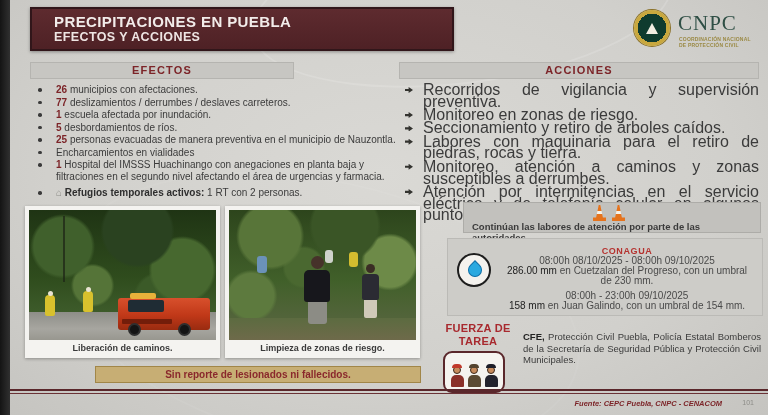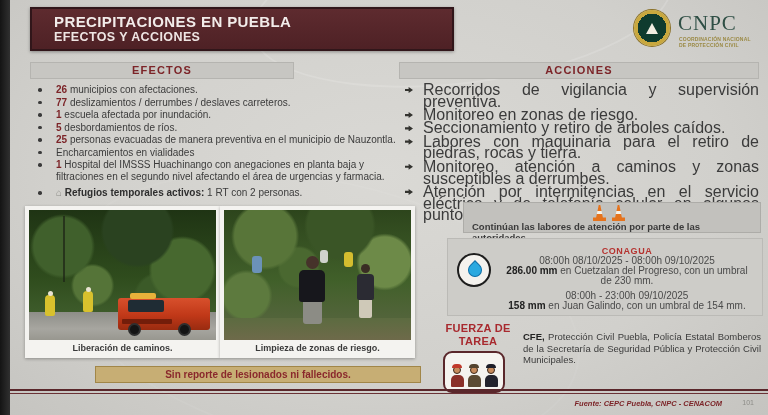--- a/index.html
+++ b/index.html
@@ -63,39 +63,39 @@
   
   .conagua-box{position:absolute;left:447px;top:238px;width:316px;height:78px;box-sizing:border-box;
     background:#cdccc8;border:1px solid #bbbab6;border-radius:0;}
   .drop-badge{position:absolute;left:9px;top:14px;width:34px;height:34px;border-radius:50%;
     background:#f4f2ee;border:2px solid #1d1d1d;box-sizing:border-box;}
   .drop{position:absolute;left:9px;top:8px;width:14px;height:14px;background:#2aa9e0;
     border:1.5px solid #0d6fa8;border-radius:0 50% 50% 50%;transform:rotate(45deg);box-sizing:border-box;}
   .cg-body{margin-left:52px;margin-right:8px;text-align:center;padding-top:7px;}
   .cg-title{font-size:9px;font-weight:bold;color:#b5322f;letter-spacing:.6px;}
   .cg-line{font-size:10px;color:#4a4a4a;line-height:10px;}
-  .cg-strong{font-weight:bold;color:#222;}
+  .cg-strong{font-weight:normal;color:#222;}
   .cg-gap{height:5px;}
 
   
   .fz-label{position:absolute;left:435px;top:322px;width:86px;text-align:center;
     font-size:11px;line-height:12.5px;font-weight:bold;color:#a8292e;letter-spacing:.3px;}
   .fz-iconbox{position:absolute;left:443px;top:351px;width:62px;height:42px;box-sizing:border-box;
     background:#f5f3ef;border:2.5px solid #5a272b;border-radius:9px;
     display:flex;align-items:flex-end;justify-content:center;gap:3px;padding:3px 3px 4px;}
   .person{position:relative;width:14px;}
   .p-head{width:8px;height:8px;border-radius:50%;margin:0 auto;background:#c78b5c;border:1px solid #3c281a;box-sizing:border-box;}
   .p-helm{position:absolute;top:-2px;left:2px;width:10px;height:4px;border-radius:5px 5px 0 0;}
   .p-body{width:13px;height:12px;margin:1px auto 0;border-radius:5px 5px 1px 1px;}
   .fz-text{position:absolute;left:523px;top:331px;width:238px;font-size:9.5px;line-height:11.5px;
     color:#3b3b3b;text-align:justify;}
   .fz-bold{font-weight:bold;color:#222;}
 
   
-  .photos{position:absolute;left:25px;top:206px;display:flex;}
+  .photos{position:absolute;left:25px;top:206px;display:flex;gap:5px;}
   .photo-frame{background:#f4f3f0;padding:4px;box-shadow:0 1px 3px rgba(0,0,0,.3);}
   .photo{position:relative;width:187px;height:130px;overflow:hidden;background:#2c421e;}
   .caption{width:187px;text-align:center;font-size:9px;font-weight:bold;color:#3a3a3a;padding-top:3px;line-height:11px;}
 
   .foliage-l{position:absolute;inset:0;background:
     radial-gradient(circle at 18% 28%, #40602c 0 16%, transparent 18%),
     radial-gradient(circle at 58% 16%, #2a4220 0 22%, transparent 24%),
     radial-gradient(circle at 82% 46%, #47682f 0 18%, transparent 20%),
     radial-gradient(circle at 34% 58%, #557438 0 13%, transparent 15%),
     radial-gradient(circle at 70% 68%, #3b5a28 0 15%, transparent 17%),

